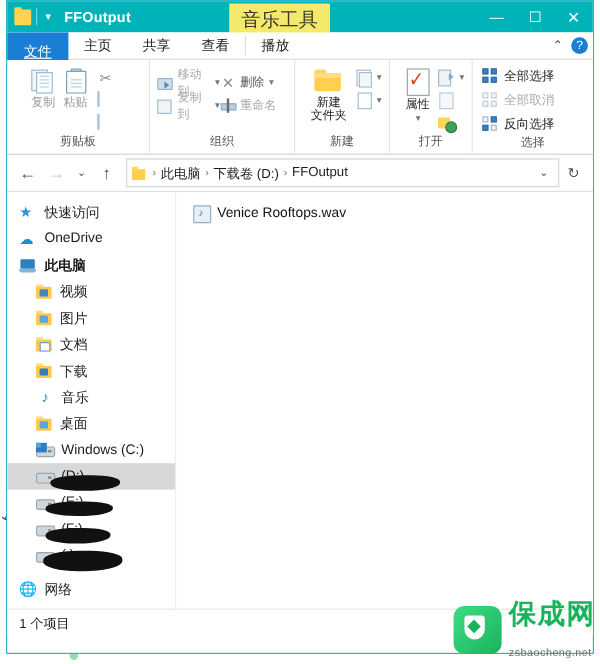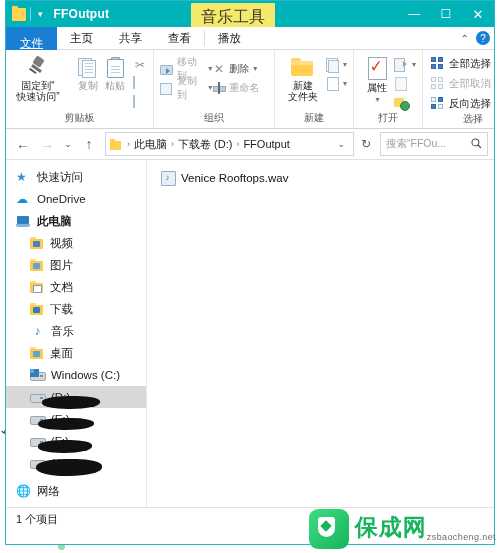--- a/index.html
+++ b/index.html
@@ -218,21 +218,21 @@
 
   
   .statusbar{height:22px;border-top:1px solid #e1e1e1;display:flex;align-items:center;padding-left:10px;background:#fff;}
   .status-txt{font-size:11px;color:#1b1b1b;}
 
   
   .watermark{position:absolute;right:4px;bottom:4px;display:flex;align-items:center;gap:6px;}
   .wm-logo{width:40px;height:40px;border-radius:9px;background:linear-gradient(135deg,#3ddc84 0%,#18b45c 100%);position:relative;}
   .wm-logo .shield{position:absolute;left:9px;top:8px;width:17px;height:20px;background:#fff;border-radius:3px 3px 9px 9px;}
   .wm-logo .shield:after{content:"";position:absolute;left:4px;top:5px;width:8px;height:8px;background:#18b45c;transform:rotate(45deg);}
-  .wm-text{display:flex;line-height:1;}
+  .wm-text{display:flex;flex-direction:column;line-height:1;}
   .wm-cn{font-size:23px;font-weight:bold;color:#18b45c;letter-spacing:1px;}
   .wm-en{font-size:9px;color:#6d6d6d;letter-spacing:.4px;margin-top:17px;}
 </style>
 </head>
 <body>
 
 <div class="bg-ghost"></div>
 <div class="ghost-scrib" style="left:1px;top:424px;">⌁</div>
 <div class="ghost-dot" style="left:58px;top:543px;"></div>
 
@@ -269,31 +269,20 @@
     <div class="ribbon-right">
       <span class="chev-up">⌃</span>
       <span class="help-ico">?</span>
     </div>
   </div>
 
   <div class="ribbon">
 
     <div class="rgroup" style="width:150px;">
       <div class="rgroup-body">
-        <div class="big-btn">
-          <span class="ico ico-pin">
-            <i class="head"></i>
-              <i class="stem"></i>
-              <i class="tip"></i>
-          </span>
-          <span class="lbl">
-            <span>固定到“</span><br>
-            <span>快速访问”</span>
-          </span>
-        </div>
         <div class="big-btn" style="width:34px;align-items:flex-end;">
           <span class="ico ico-copy">
               <i class="p1"></i>
               <i class="p2"></i>
             </span>
           <span class="lbl dim">复制</span>
         </div>
         <div class="big-btn" style="width:34px;">
           <span class="ico ico-paste">
               <i class="clip"></i>
@@ -477,29 +466,20 @@
       <span class="crumb-sep">›</span>
       <span class="crumb">下载卷 (D:)</span>
       <span class="crumb-sep">›</span>
       <span class="crumb">FFOutput</span>
       <span class="addr-spacer"></span>
       <span class="addr-caret">⌄</span>
     </div>
     <div class="refresh">
         <span>↻</span>
       </div>
-    <div class="searchbox">
-      <span class="search-ph">搜索“FFOu...</span>
-      <span class="search-ico">
-        <svg width="11" height="11" viewBox="0 0 11 11">
-            <circle cx="4.4" cy="4.4" r="3.4" fill="none" stroke="#4a5560" stroke-width="1.1"></circle>
-            <line x1="7" y1="7" x2="10" y2="10" stroke="#4a5560" stroke-width="1.2"></line>
-          </svg>
-      </span>
-    </div>
   </div>
 
   <div class="main">
 
     <div class="sidebar">
       <div class="navitem">
         <span class="nico nico-star">★</span>
         <span>快速访问</span>
       </div>
       <div class="navitem">

